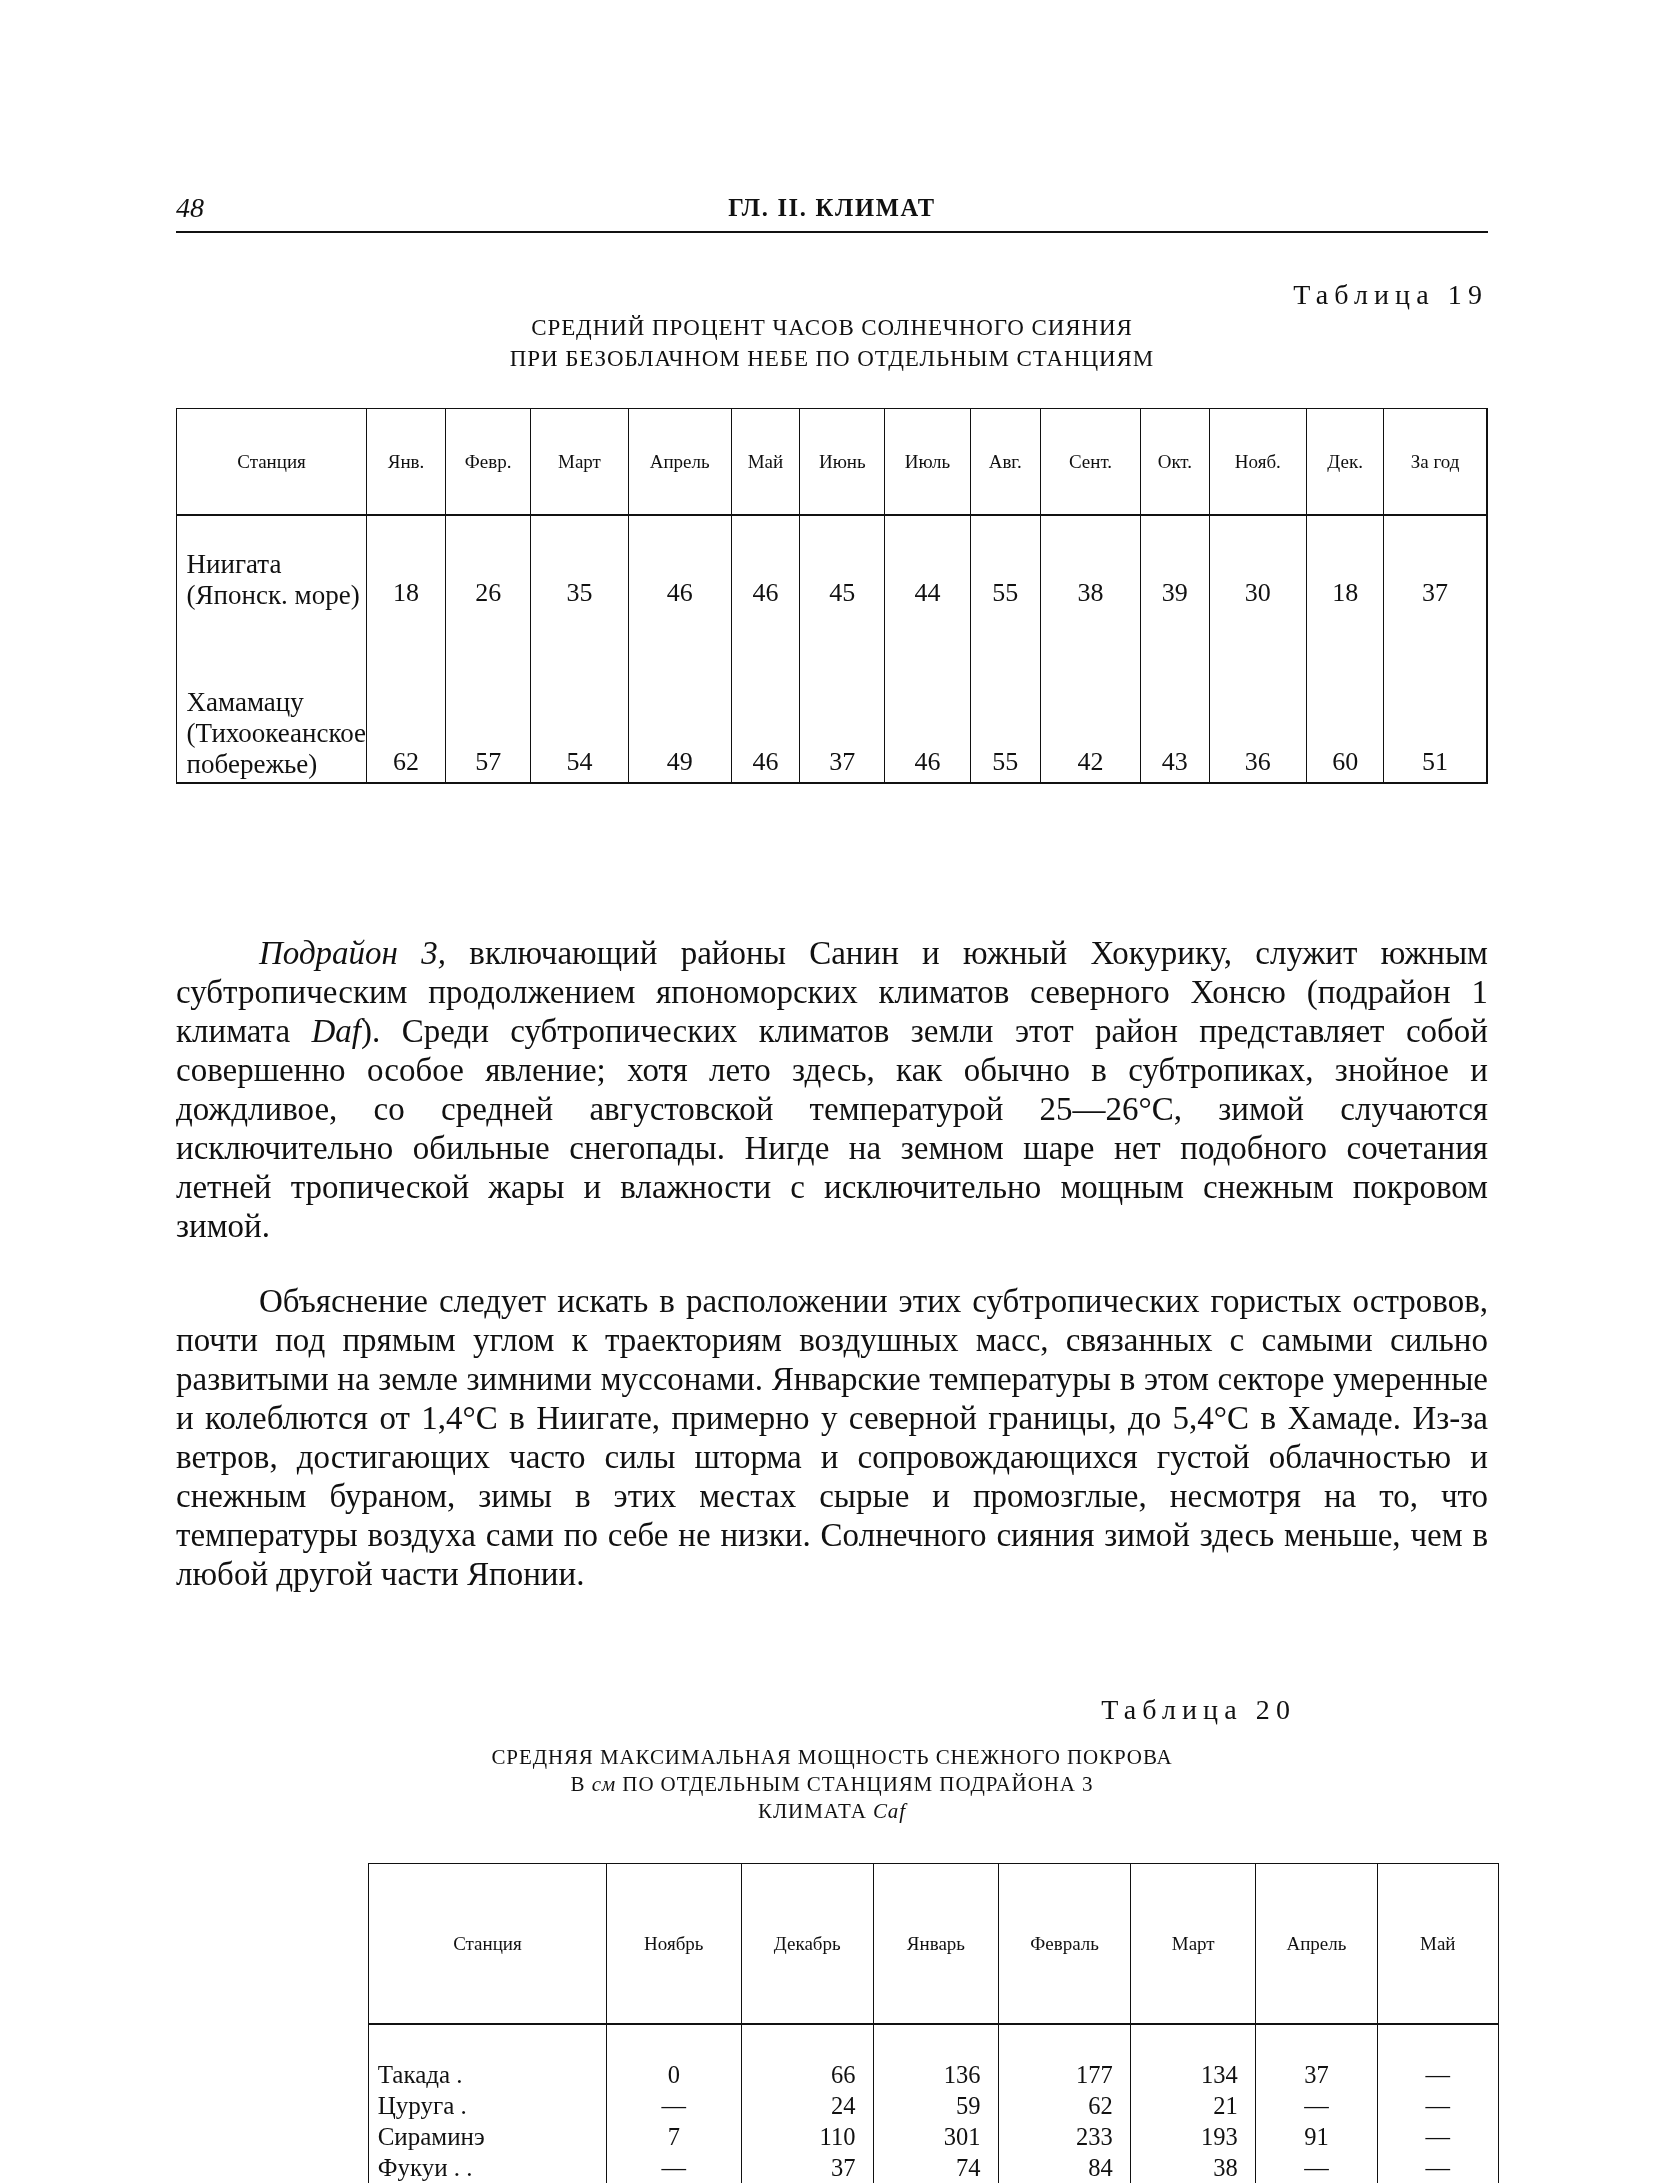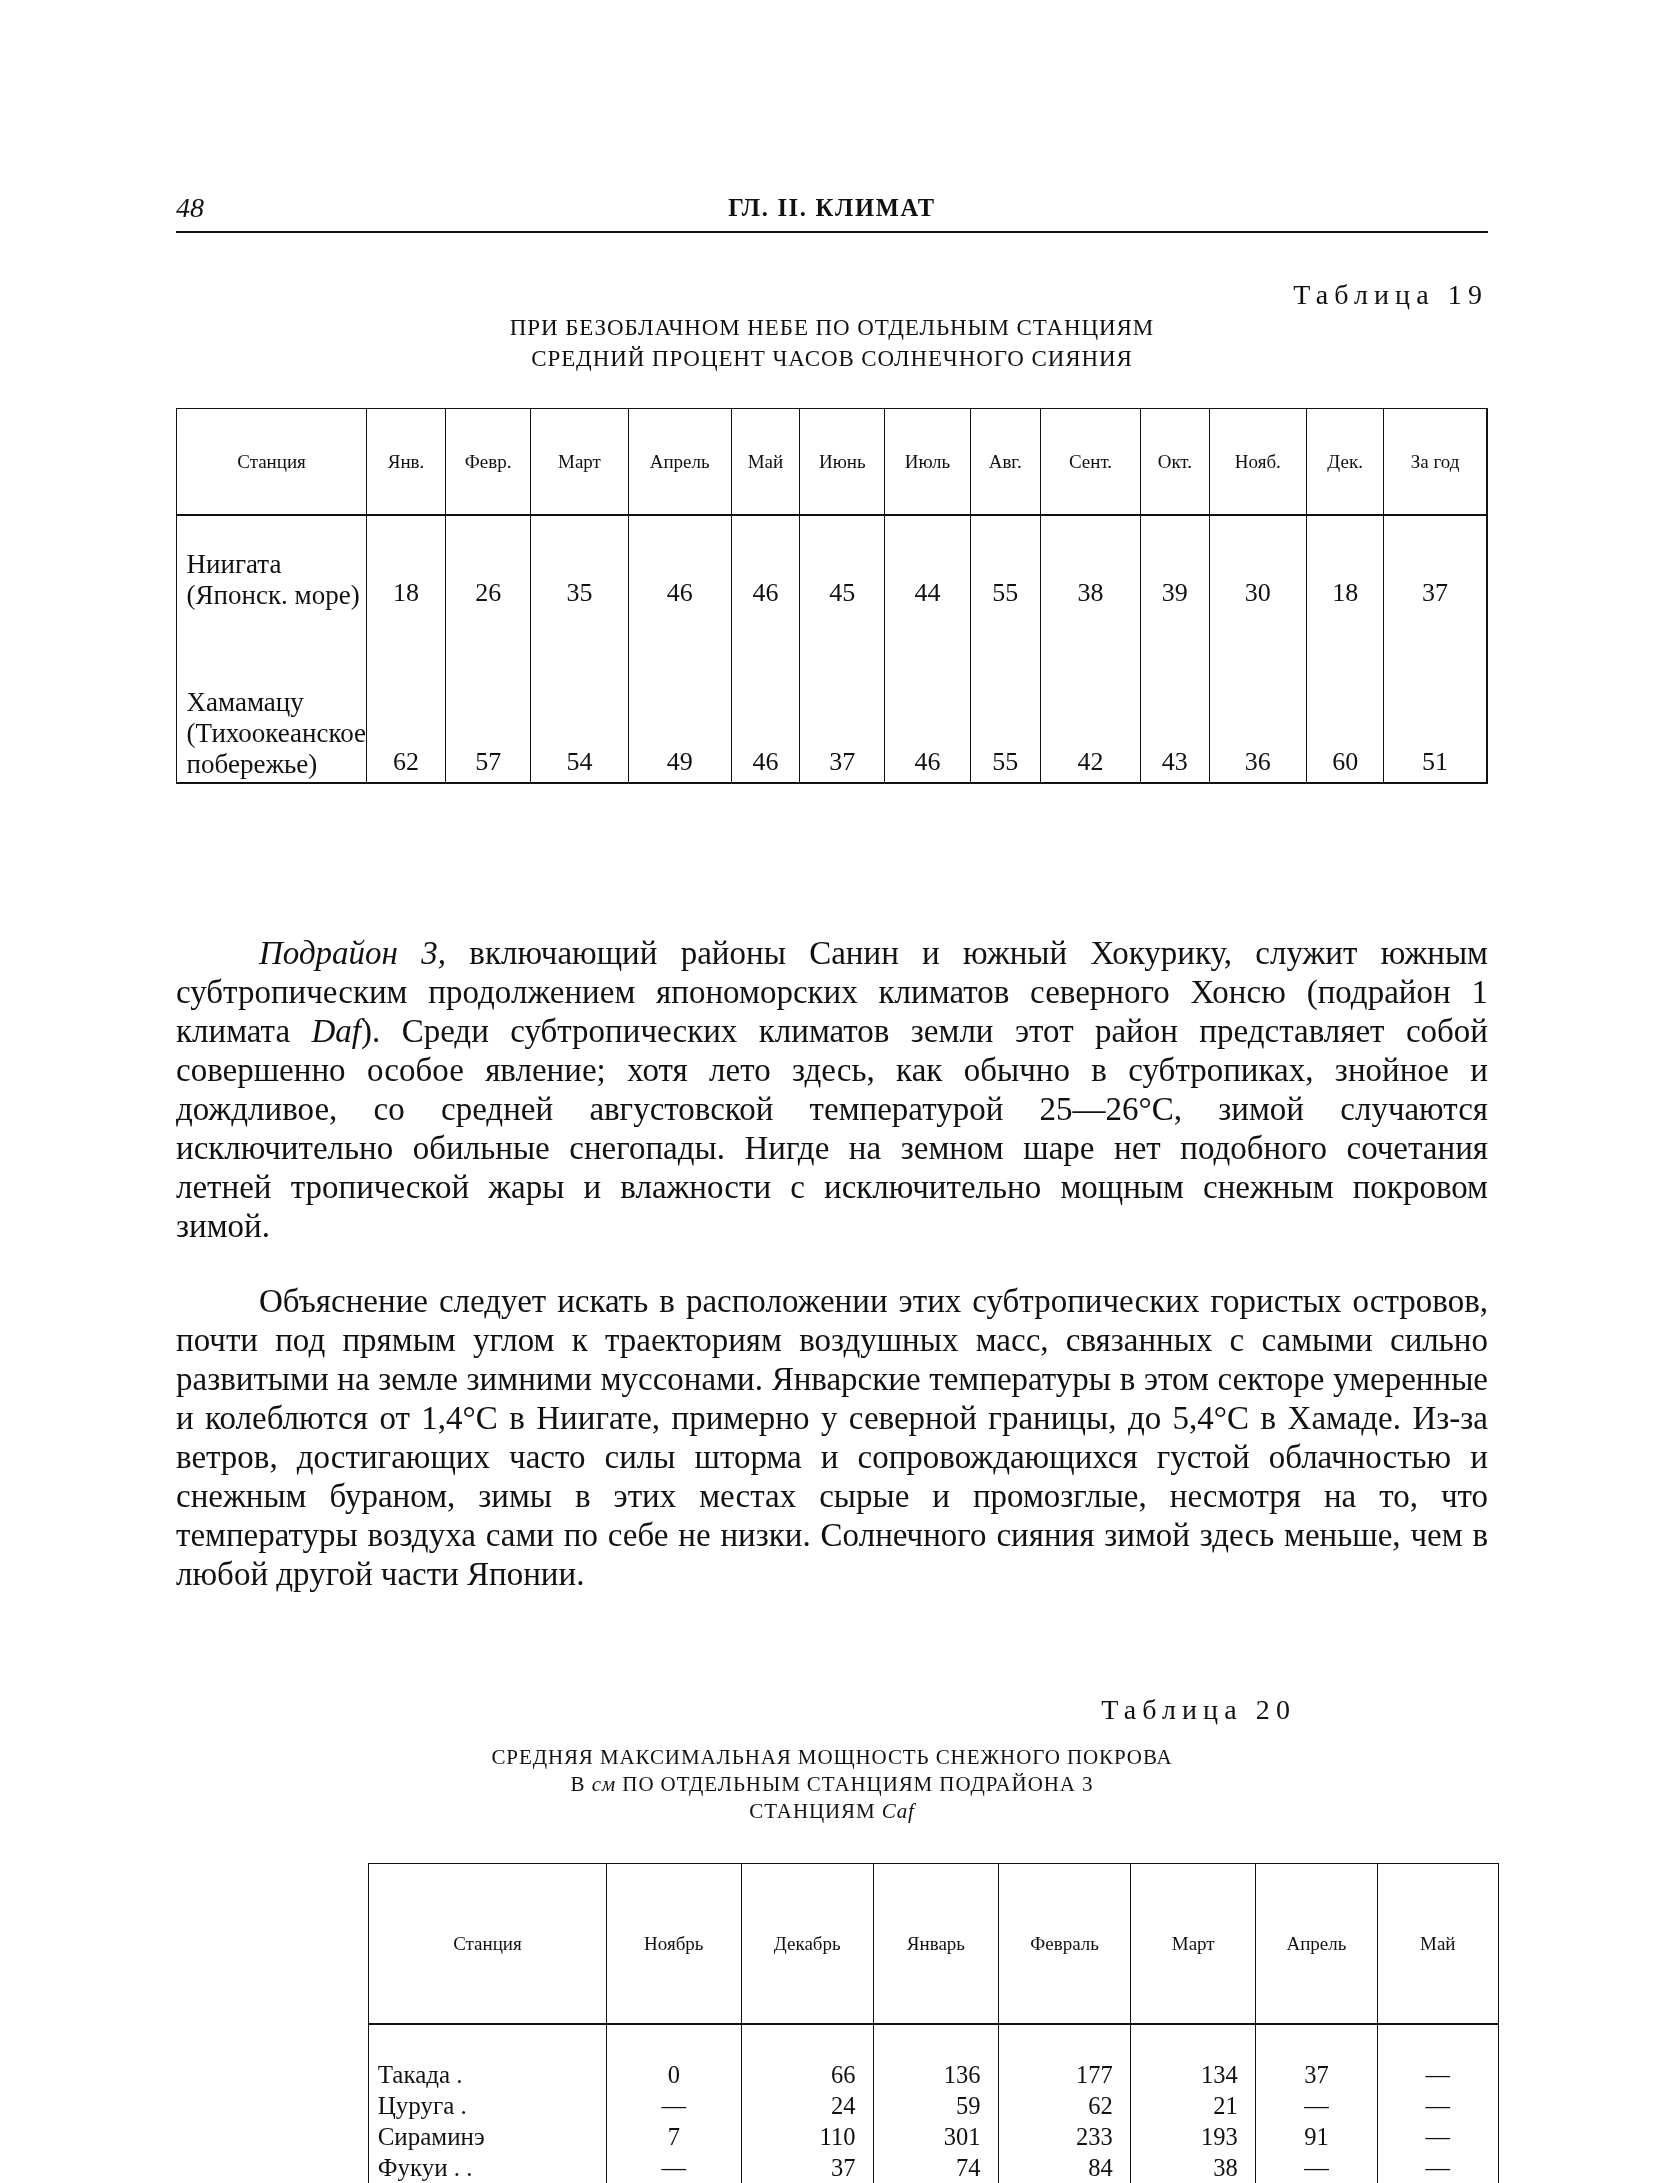--- a/index.html
+++ b/index.html
@@ -44,22 +44,22 @@
 <div class="page">
 
   <div class="running-head">
     <span class="page-num">48</span>
     <div class="chapter">ГЛ. II. КЛИМАТ</div>
   </div>
   <div class="head-rule"></div>
 
   <div class="table-label" style="top:279px; right:0;">Таблица 19</div>
   <div class="table-title" style="top:312px;">
+    <div>СРЕДНИЙ ПРОЦЕНТ ЧАСОВ СОЛНЕЧНОГО СИЯНИЯ</div>
     <div>ПРИ БЕЗОБЛАЧНОМ НЕБЕ ПО ОТДЕЛЬНЫМ СТАНЦИЯМ</div>
-    <div>СРЕДНИЙ ПРОЦЕНТ ЧАСОВ СОЛНЕЧНОГО СИЯНИЯ</div>
   </div>
 
   <table class="t19">
     <colgroup>
       <col style="width:164px">
         <col style="width:81px">
         <col style="width:87px">
         <col style="width:100px">
       <col style="width:105px">
         <col style="width:70px">
@@ -127,21 +127,21 @@
   </table>
 
   <p class="para" style="top:934px; margin:0;"><span class="ital">Подрайон 3,</span><span> включающий районы Санин и южный Хокурику, служит южным субтропическим продолжением япономорских климатов северного Хонсю (подрайон 1 климата </span><span class="ital">Daf</span><span>). Среди субтропических климатов земли этот район представляет собой совершенно особое явление; хотя лето здесь, как обычно в субтропиках, знойное и дождливое, со средней августовской температурой 25—26°С, зимой случаются исключительно обильные снегопады. Нигде на земном шаре нет подобного сочетания летней тропической жары и влажности с исключительно мощным снежным покровом зимой.</span></p>
 
   <p class="para" style="top:1282px; margin:0;">Объяснение следует искать в расположении этих субтропических гористых островов, почти под прямым углом к траекториям воздушных масс, связанных с самыми сильно развитыми на земле зимними муссонами. Январские температуры в этом секторе умеренные и колеблются от 1,4°С в Ниигате, примерно у северной границы, до 5,4°С в Хамаде. Из-за ветров, достигающих часто силы шторма и сопровождающихся густой облачностью и снежным бураном, зимы в этих местах сырые и промозглые, несмотря на то, что температуры воздуха сами по себе не низки. Солнечного сияния зимой здесь меньше, чем в любой другой части Японии.</p>
 
   <div class="table-label" style="top:1694px; right:192px;">Таблица 20</div>
   <div class="table-title" style="top:1744px; font-size:21px; line-height:27px;">
     <div>СРЕДНЯЯ МАКСИМАЛЬНАЯ МОЩНОСТЬ СНЕЖНОГО ПОКРОВА</div>
     <div><span>В </span><i>см</i><span> ПО ОТДЕЛЬНЫМ СТАНЦИЯМ ПОДРАЙОНА 3</span></div>
-    <div><span>СТАНЦИЯМ </span><i>Caf</i></div>
+    <div><span>КЛИМАТА </span><i>Caf</i></div>
   </div>
 
   <table class="t20">
     <colgroup>
       <col style="width:196px">
         <col style="width:111px">
         <col style="width:109px">
         <col style="width:103px">
       <col style="width:109px">
         <col style="width:103px">

